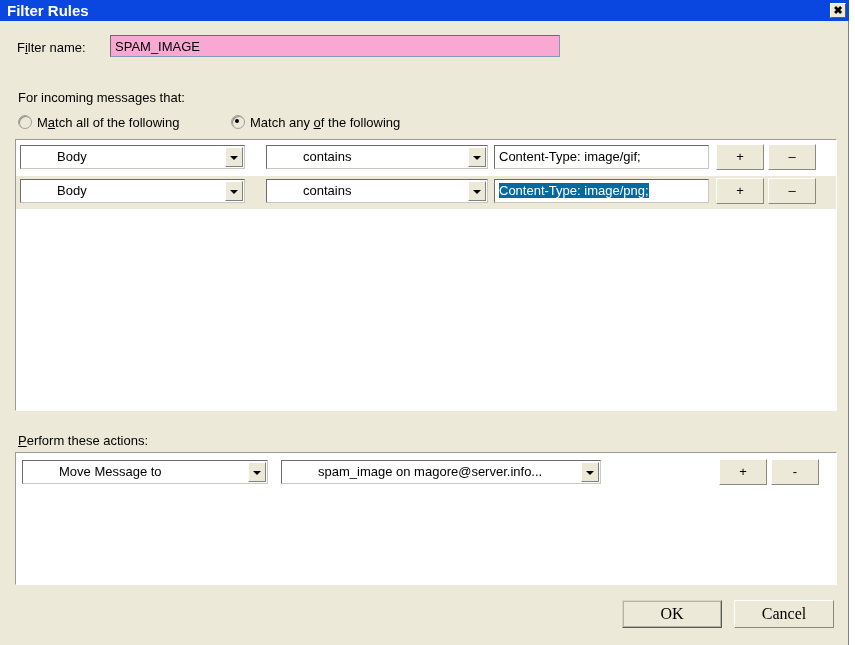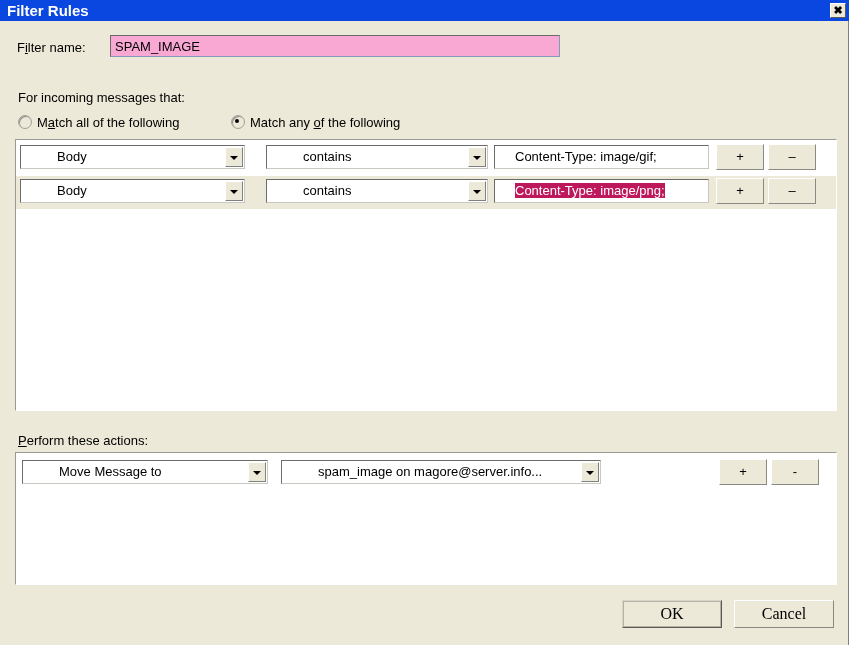--- a/index.html
+++ b/index.html
@@ -199,29 +199,29 @@
     position: absolute;
     box-sizing: border-box;
     height: 24px;
     background: #ffffff;
     border: 1px solid #6b6b6b;
     border-right-color: #c8c8c0;
     border-bottom-color: #c8c8c0;
     font-family: "Liberation Sans", sans-serif;
     font-size: 13px;
     color: #000000;
-    padding: 0 20px;
+    padding: 0 4px;
     outline: none;
   }
   .cond-field.selected-text {
     color: #ffffff;
     background: #ffffff;
   }
   .cond-field.selected-text .sel {
-    background: #be185d;
+    background: #0369a1;
     color: #ffffff;
   }
 
   
   .mini-btn {
     position: absolute;
     box-sizing: border-box;
     width: 48px; height: 26px;
     background: #ece9d8;
     border-top: 1px solid #ffffff;

